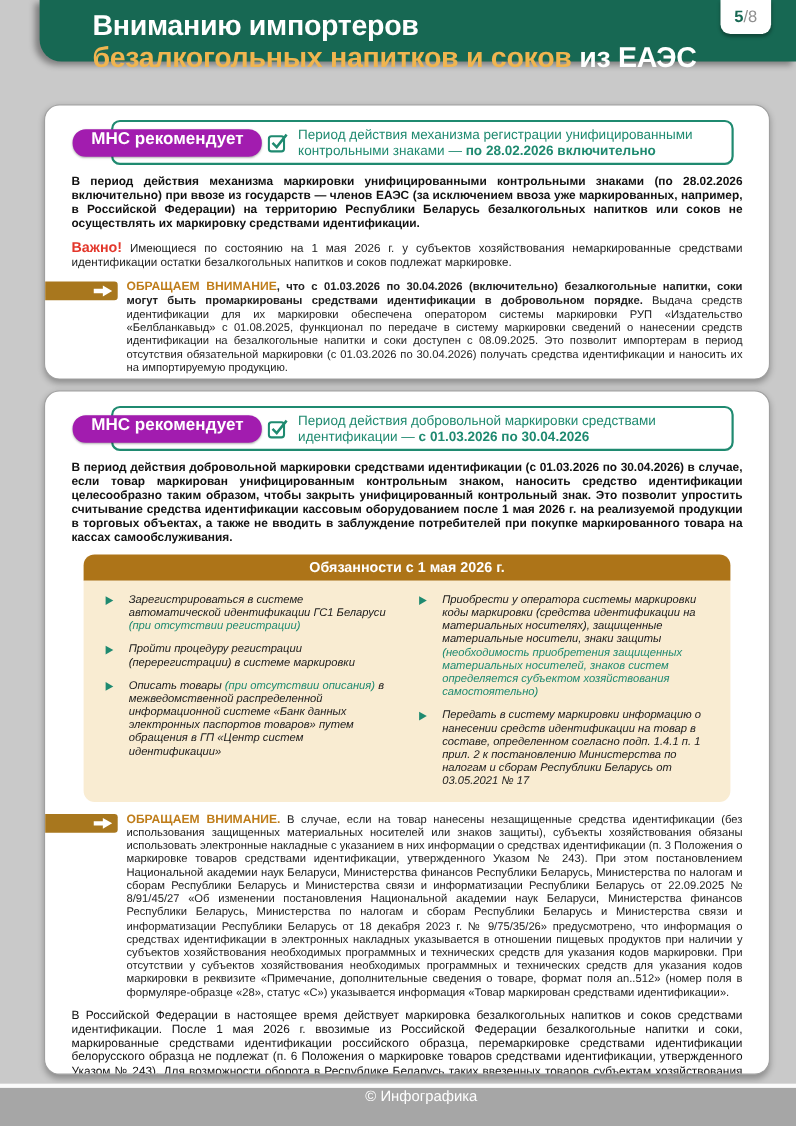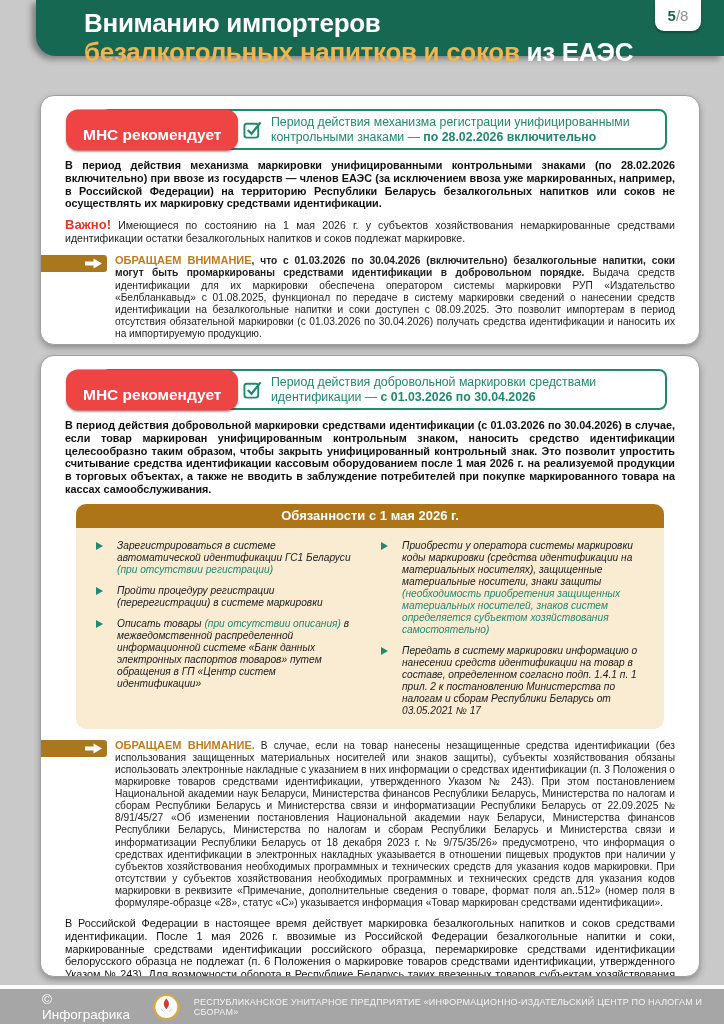--- a/index.html
+++ b/index.html
@@ -19,22 +19,22 @@
 
   
   .card{position:absolute;left:40px;width:660px;background:#fff;border:1px solid #9f9f9f;
         border-radius:14px;box-shadow:0 3px 6px rgba(0,0,0,.30);box-sizing:border-box;overflow:hidden;}
   .card1{top:95px;height:250px;}
   .card2{top:355px;height:622px;}
 
   
   .rec-row{position:relative;margin:13px 32px 0 60px;border:2px solid #1f8a70;border-radius:8px;
            min-height:36px;display:flex;align-items:center;gap:9px;padding:4px 10px 4px 140px;box-sizing:border-box;}
-  .rec-badge{position:absolute;left:-37px;top:50%;transform:translateY(-50%);background:#ef4444;color:#fff;
-           font-weight:bold;font-size:15.5px;padding:16px 17px 7px;border-radius:12px;white-space:nowrap;
+  .rec-badge{position:absolute;left:-37px;top:50%;transform:translateY(-50%);background:#a21caf;color:#fff;
+           font-weight:bold;font-size:15.5px;padding:0 17px 7px;border-radius:12px;white-space:nowrap;
            box-shadow:0 1px 2px rgba(0,0,0,.35);}
   .cb-icon{flex:0 0 19px;height:19px;display:block;}
   .subject{color:#1f8a70;font-size:12.3px;line-height:14.5px;font-weight:500;}
   .subject b{font-weight:bold;}
 
   .body-bold{margin:9px 24px 0;font-size:10.8px;line-height:12.8px;font-weight:bold;color:#111;text-align:justify;}
 
   .imp{margin:9px 24px 0;font-size:10.6px;line-height:12.6px;color:#222;text-align:justify;}
   .imp-label{color:#e3372b;font-weight:bold;font-size:13px;}
 
@@ -53,21 +53,21 @@
   .duty{display:flex;margin-bottom:9px;font-size:10.2px;line-height:12px;color:#1a1a1a;}
   .duty:last-child{margin-bottom:0;}
   .tri{flex:0 0 8px;width:0;height:0;border-left:7px solid #1f8a70;border-top:4.5px solid transparent;
        border-bottom:4.5px solid transparent;margin:2px 6px 0 0;}
   .grn{color:#1f8a70;}
 
   .rf{margin:8px 24px 0;font-size:10.8px;line-height:12.7px;color:#111;text-align:justify;}
 
   
   .footer{position:absolute;bottom:0;left:0;right:0;height:39px;background:#a6a6a6;border-top:4px solid #fbfbfb;
-          display:flex;align-items:center;padding-left:42px;gap:14px;box-sizing:border-box;}
+          display:flex;align-items:center;padding-left:42px;gap:14px;box-sizing:border-box;flex-direction:column;}
   .f-copy{color:#fff;font-size:13.5px;}
   .f-logo{display:block;}
   .f-company{color:#f4f4f4;font-size:9px;letter-spacing:.2px;}
 </style>
 </head>
 <body>
 
 <div class="page">
 
   <header class="hdr">

